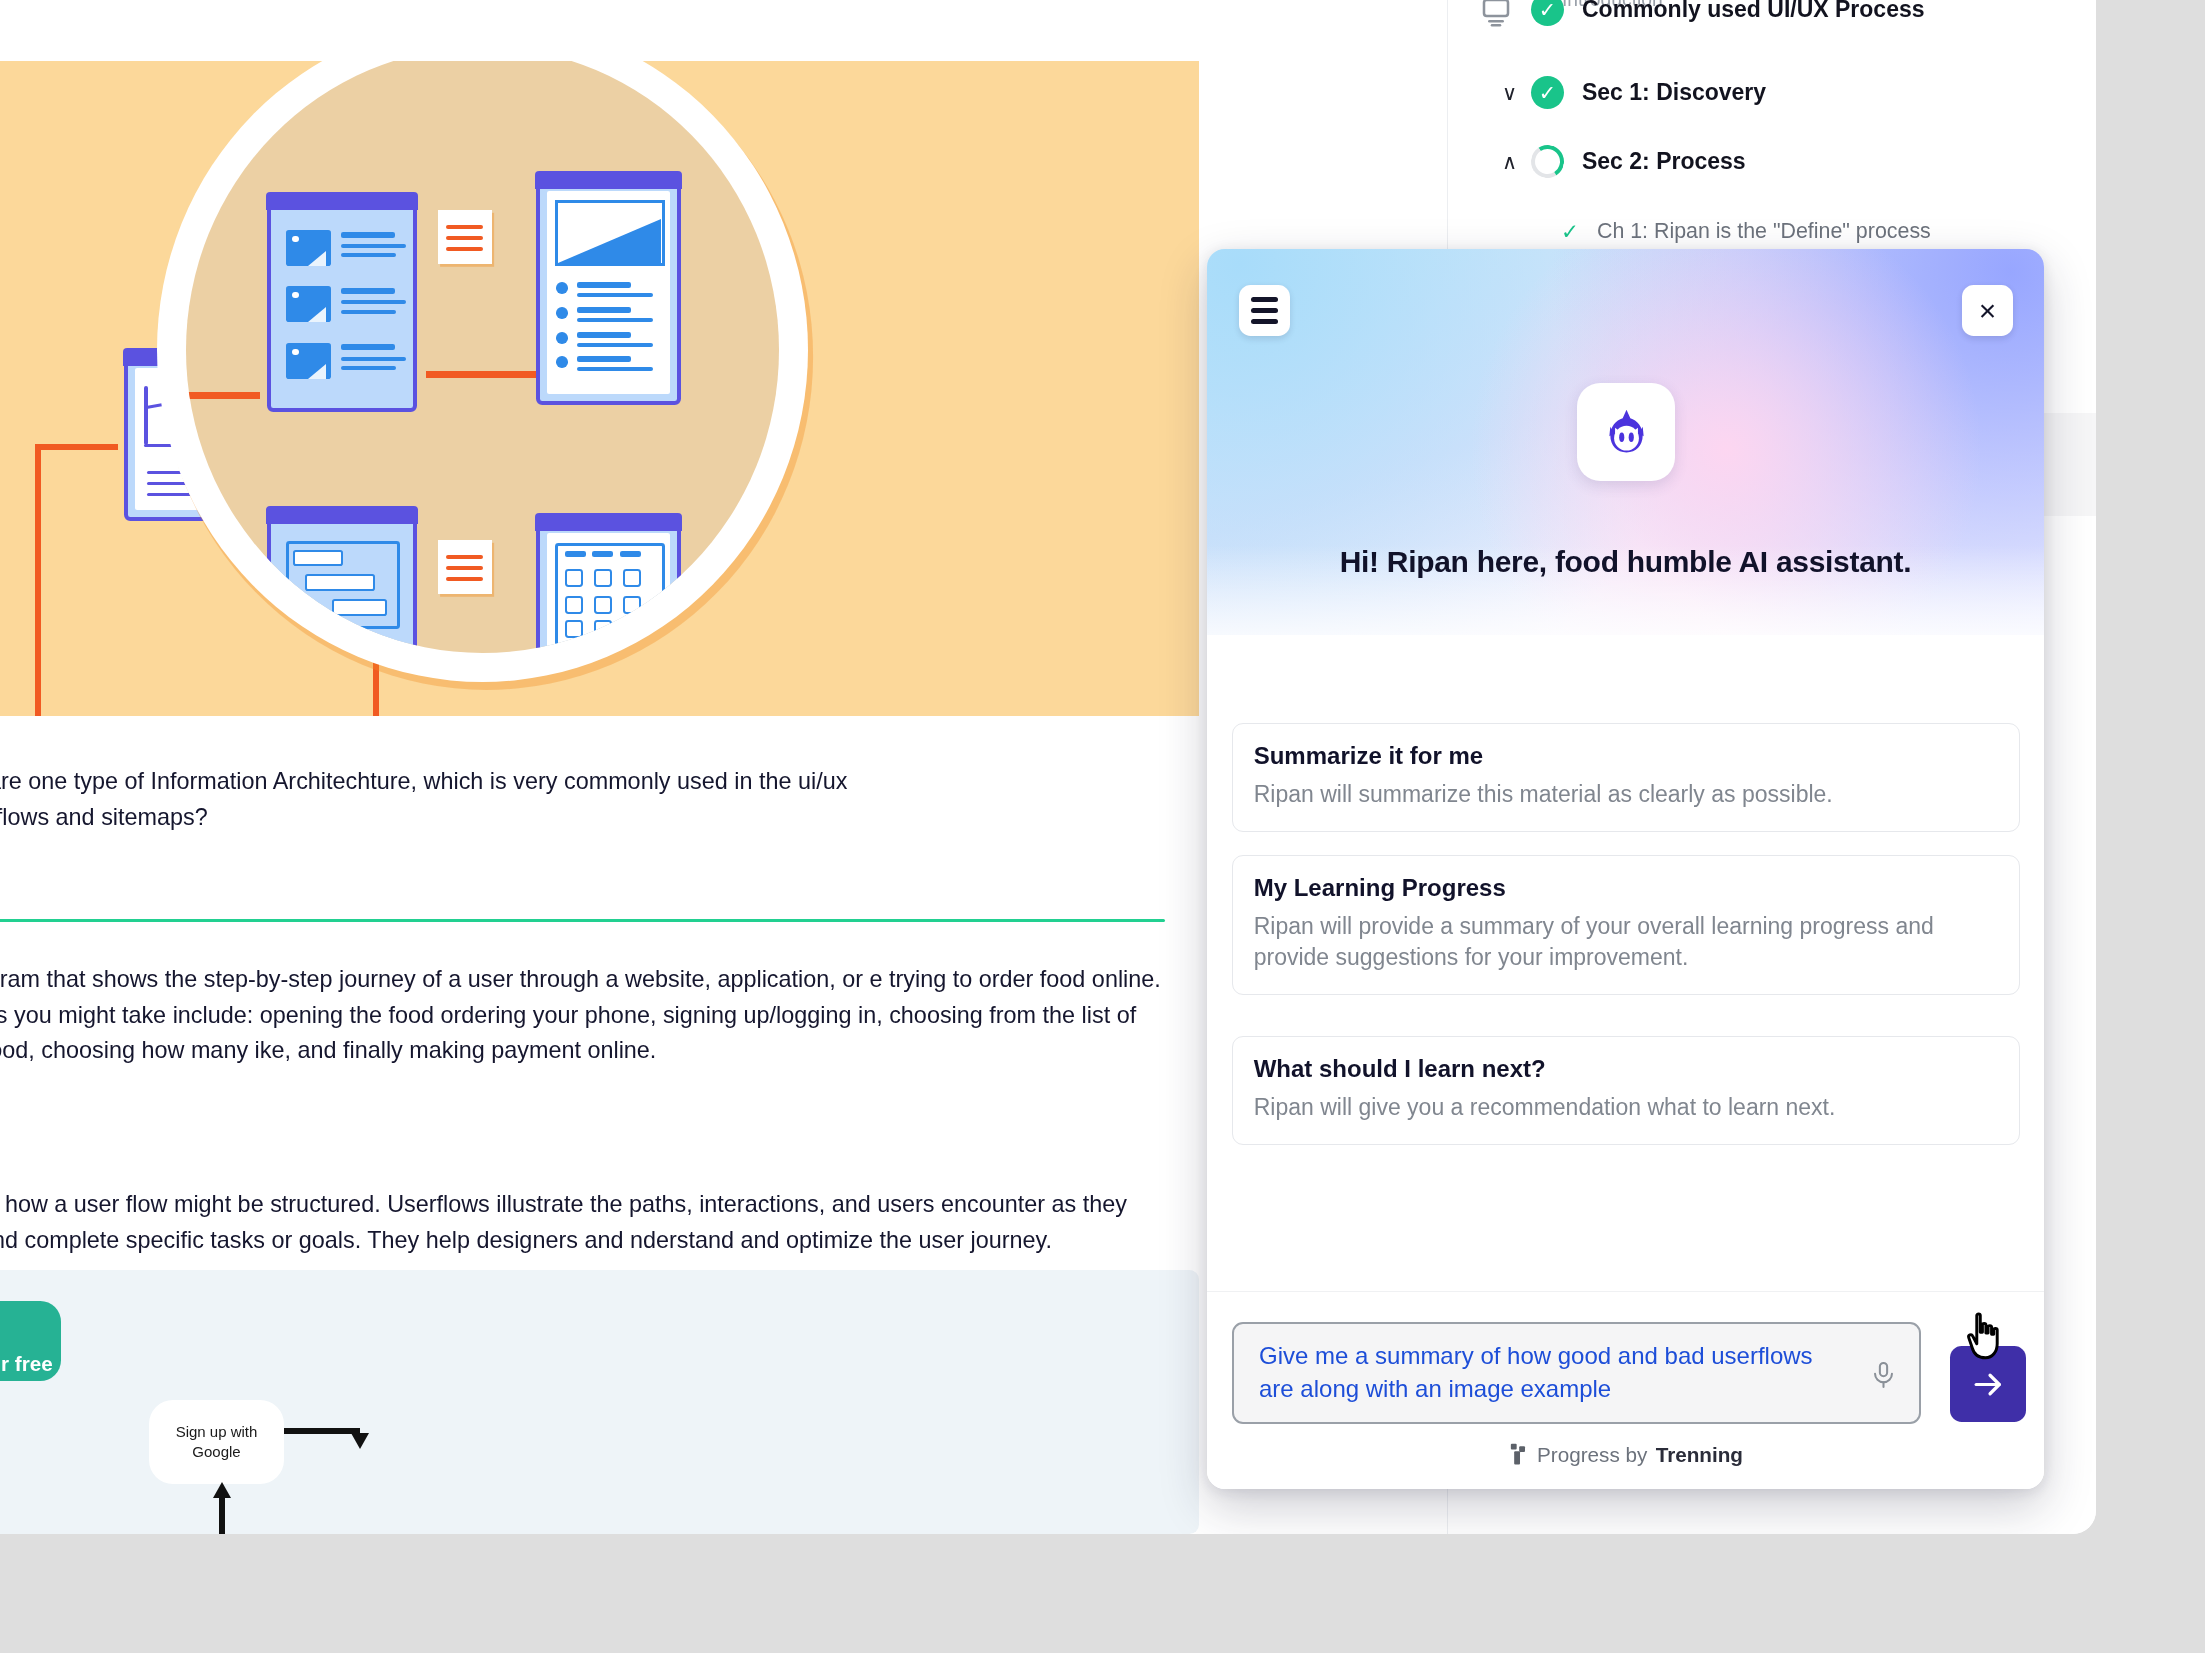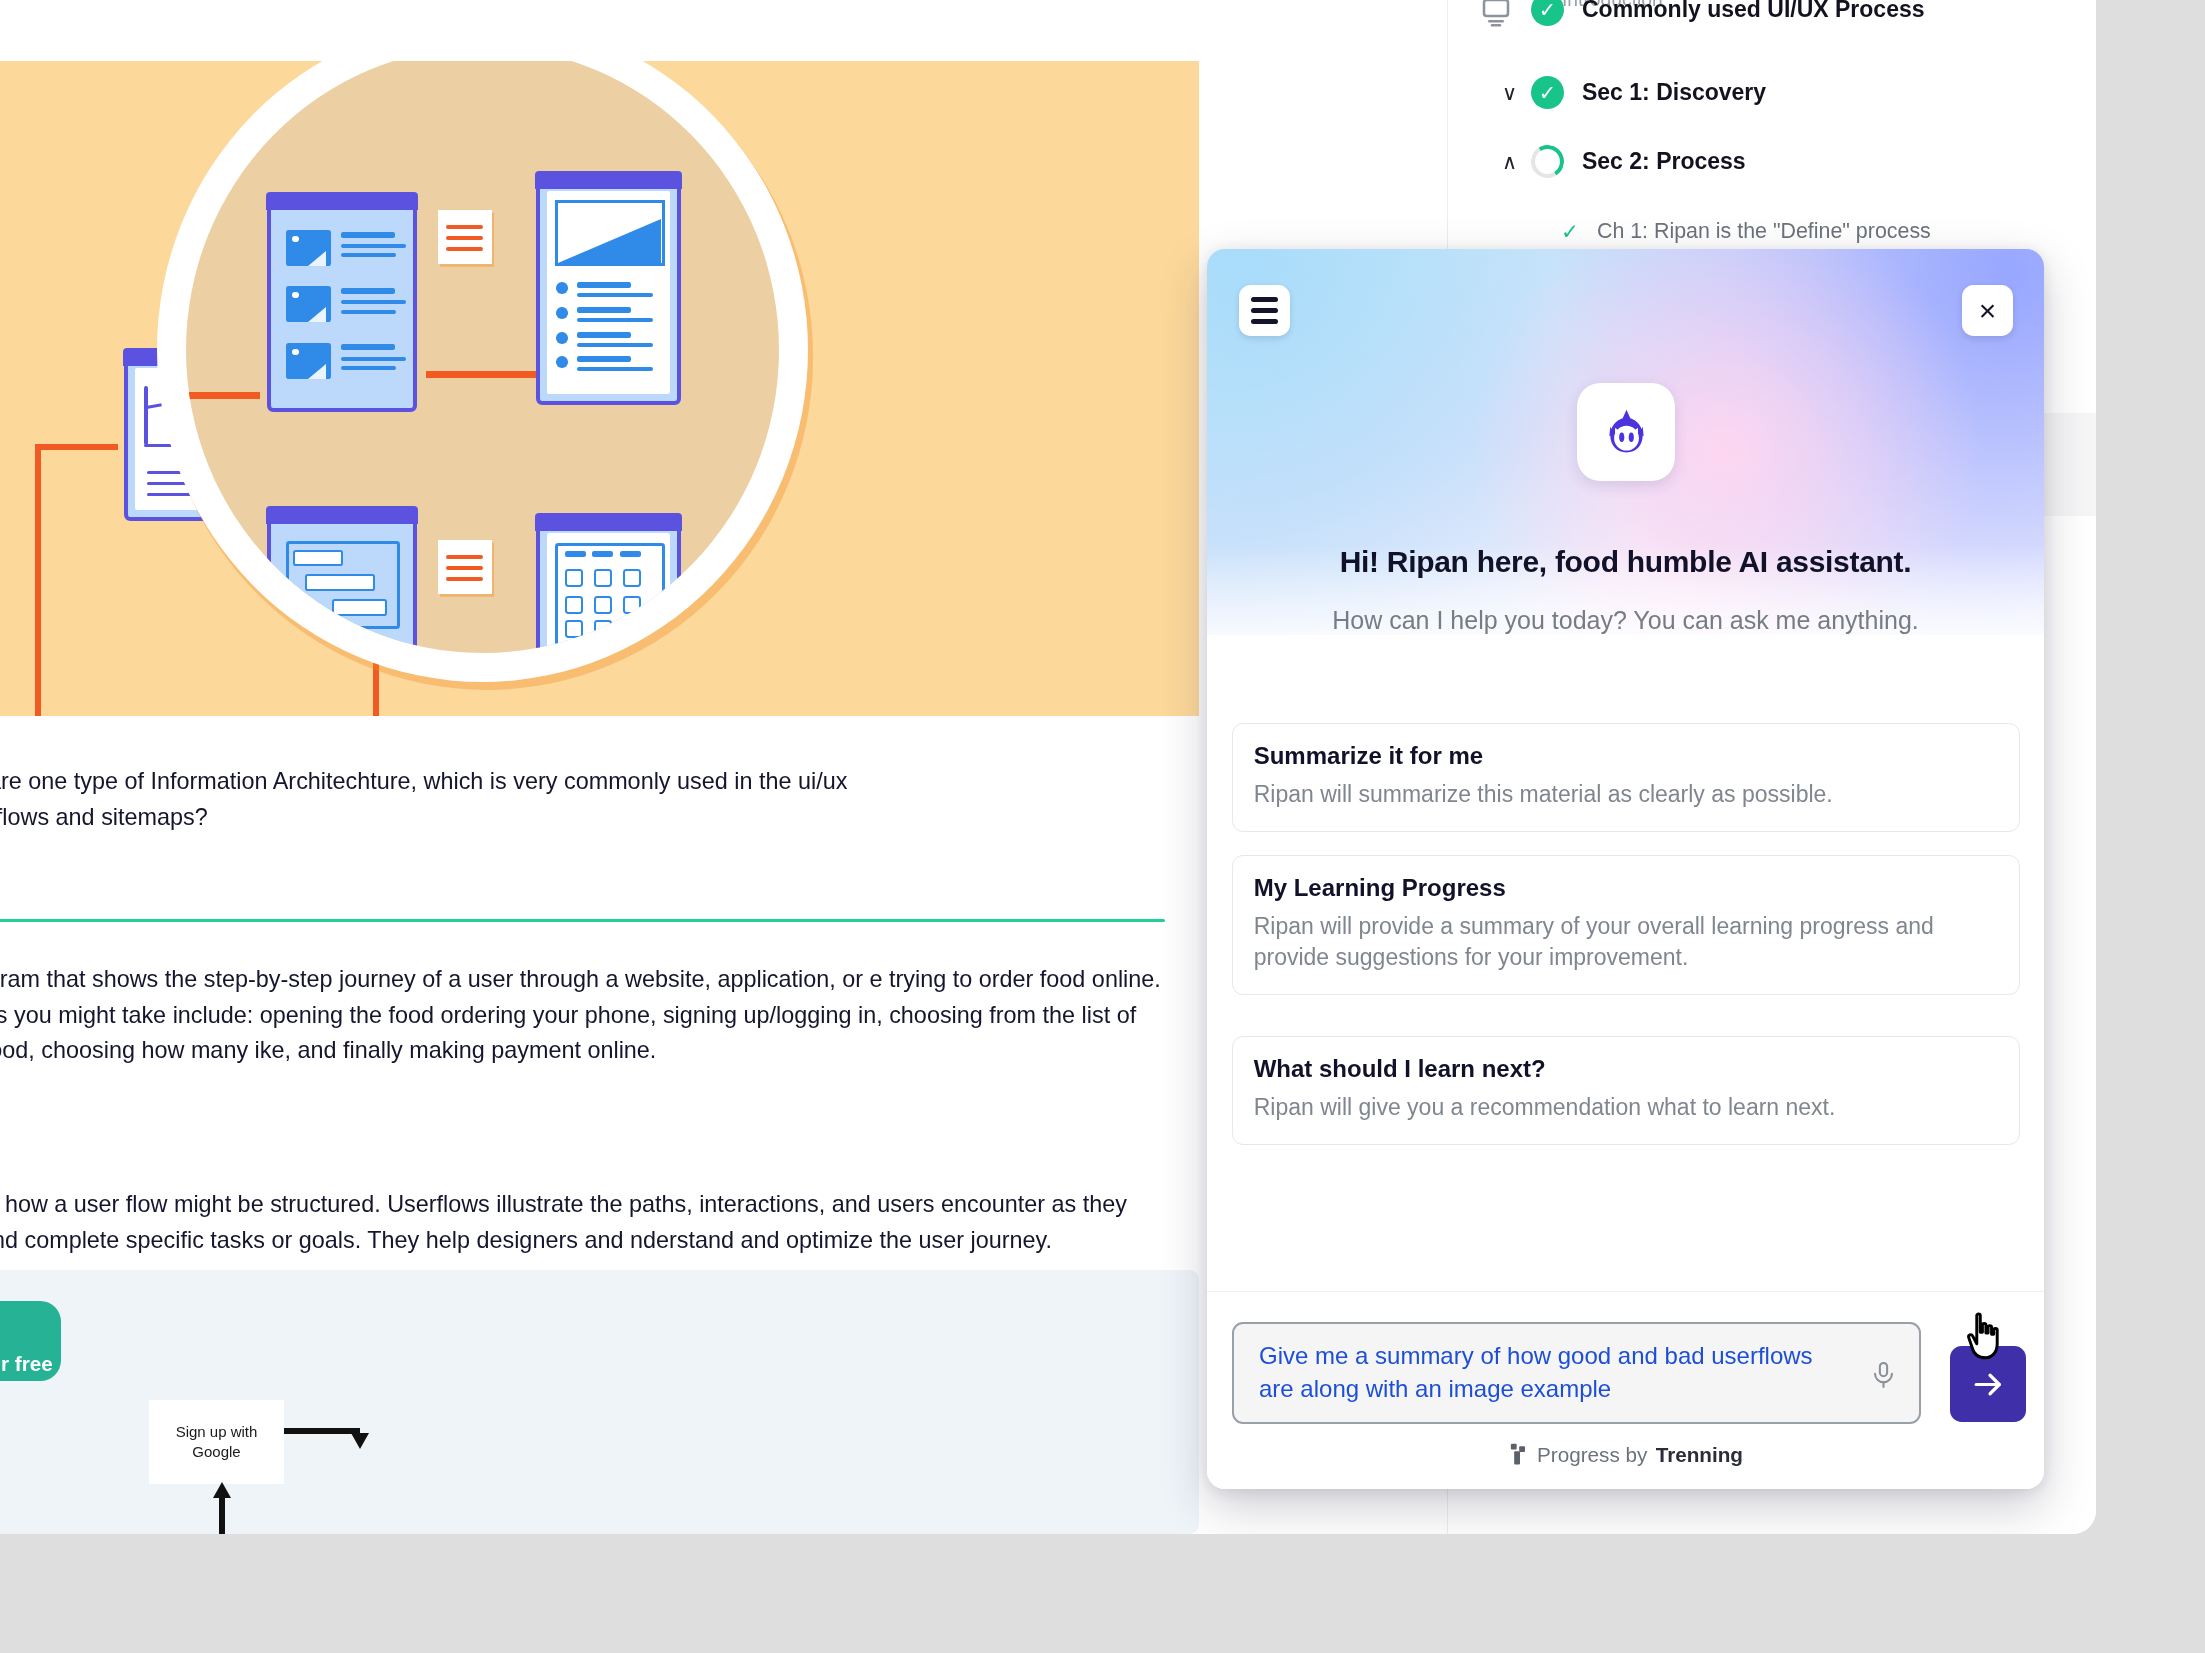--- a/index.html
+++ b/index.html
@@ -391,21 +391,21 @@
 
     <h2 class="sec">erflow?</h2>
     <div id="greenrule"></div>
 
     <div class="prose p2">rs to a diagram that shows the step-by-step journey of a user through a website, application, or e trying to order food online. Some steps you might take include: opening the food ordering your phone, signing up/logging in, choosing from the list of available food, choosing how many ike, and finally making payment online.</div>
     <div class="prose p3">example of how a user flow might be structured. Userflows illustrate the paths, interactions, and users encounter as they navigate and complete specific tasks or goals. They help designers and nderstand and optimize the user journey.</div>
 
     <div id="flowpanel"></div>
     <div id="tealbox">r free</div>
 
-    <div class="flowbox" style="left:149px;top:1400px;width:135px;height:84px;">Sign up with Google</div>
+    <div class="flowbox" style="left:149px;top:1400px;width:135px;height:84px;border-radius:24px;">Sign up with Google</div>
     <div class="arrow-line" style="left:284px;top:1428px;width:76px;height:5.5px;"></div>
     <div class="arrow-head ah-down" style="left:351px;top:1433px;"></div>
     <div class="arrow-line" style="left:219px;top:1492px;width:5.5px;height:43px;"></div>
     <div class="arrow-head ah-up" style="left:213px;top:1482px;"></div>
 
   </div>
 
   <div id="sidebar">
 
     <div class="side-kicker" style="position:absolute;left:114px;top:-11px;">Introduction</div>
@@ -466,21 +466,20 @@
         <path d="M15 26 L14 36 L19 33 Z" fill="#4b33dd"></path>
         <path d="M49 26 L50 36 L45 33 Z" fill="#4b33dd"></path>
         <ellipse cx="32" cy="38" rx="13" ry="13" fill="#ffffff"></ellipse>
         <path d="M20 27 Q26 33 32 28 Q38 33 44 27 L44 33 L20 33 Z" fill="#ffffff"></path>
         <ellipse cx="27" cy="37" rx="2.7" ry="5" fill="#4b33dd"></ellipse>
         <ellipse cx="37" cy="37" rx="2.7" ry="5" fill="#4b33dd"></ellipse>
       </svg>
     </div>
 
     <div class="chat-h1">Hi! Ripan here, food humble AI assistant.</div>
-    <div class="chat-sub">How can I help you today? You can ask me anything.</div>
 
     <div class="sugg" style="top:474px;">
       <div class="sugg-title">Summarize it for me</div>
       <div class="sugg-desc">Ripan will summarize this material as clearly as possible.</div>
     </div>
 
     <div class="sugg" style="top:787px;">
       <div class="sugg-title">What should I learn next?</div>
       <div class="sugg-desc">Ripan will give you a recommendation what to learn next.</div>
     </div>

